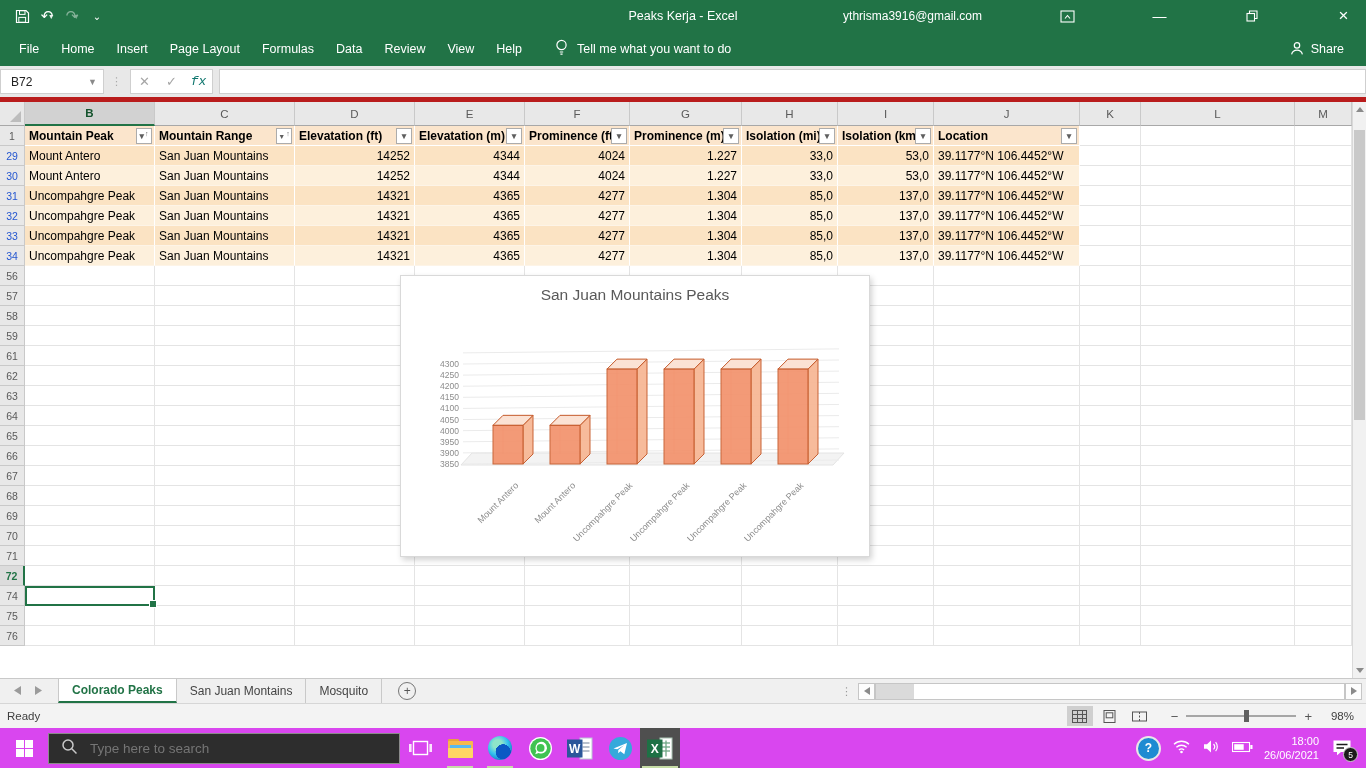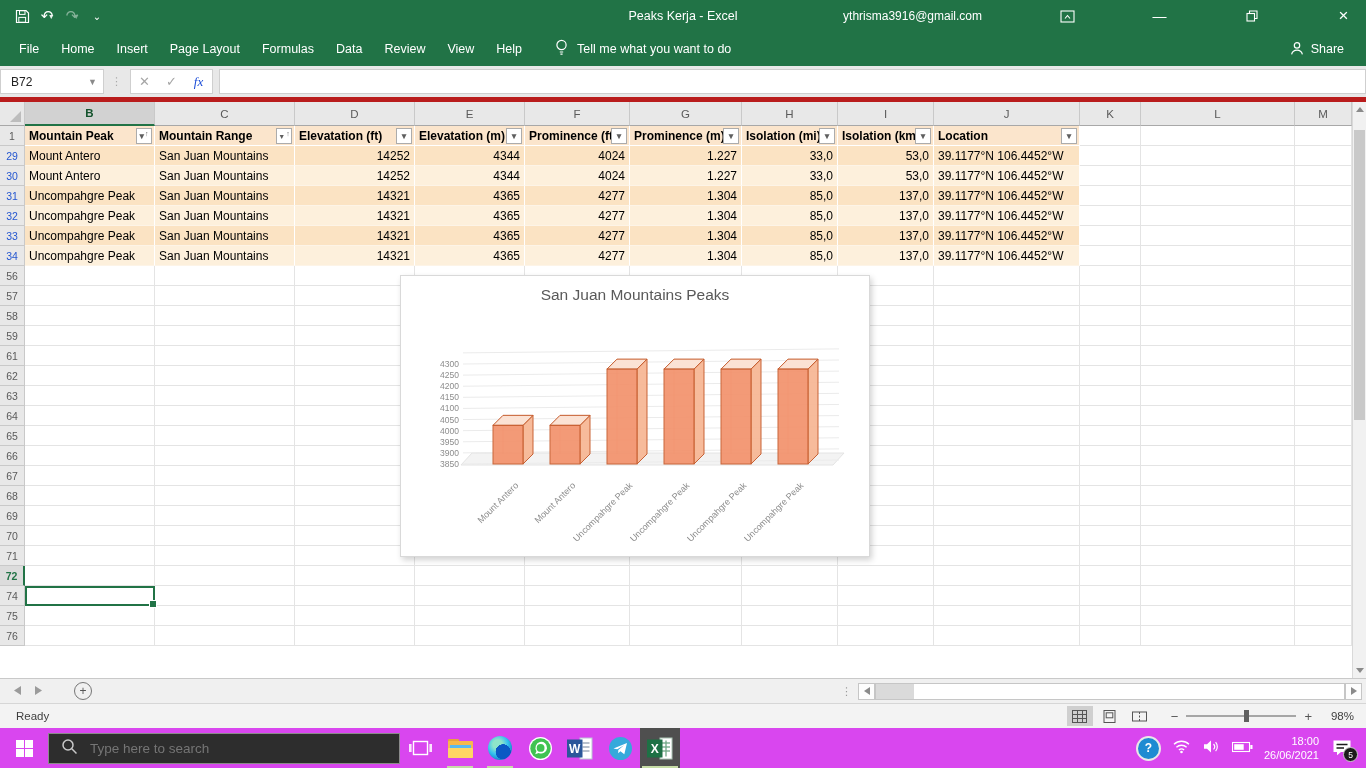--- a/index.html
+++ b/index.html
@@ -27,21 +27,21 @@
 
   
   .formulabar{left:0;top:66px;width:1366px;height:36px;background:#E8E8E8;display:flex;align-items:center;
     border-bottom:5px solid #b91c1c;box-sizing:border-box;}
   .namebox{width:104px;height:25px;background:#fff;border:1px solid #CFCFCF;display:flex;align-items:center;
     font-size:12px;color:#222;padding-left:10px;box-sizing:border-box;}
   .namebox .caret{margin-left:auto;margin-right:6px;color:#8a8a8a;font-size:9px;}
   .fdots{color:#a9a9a9;margin:0 7px;font-size:11px;letter-spacing:1px;}
   .fbtns{display:flex;align-items:center;background:#fff;border:1px solid #CFCFCF;height:25px;box-sizing:border-box;}
   .fbtn{width:27px;height:100%;display:flex;align-items:center;justify-content:center;color:#a5a5a5;font-size:13px;}
-  .fbtn.fx{color:#1d4ed8;font-style:italic;font-family:Liberation Serif, serif;font-size:13px;}
+  .fbtn.fx{color:#0f766e;font-style:italic;font-family:Liberation Mono, monospace;font-size:13px;}
   .finput{flex:1;height:25px;background:#fff;border:1px solid #CFCFCF;margin-left:6px;margin-right:0;
     box-sizing:border-box;font-size:12px;padding:0 6px;color:#222;outline:none;}
 
   
   .gridwrap{left:0;top:102px;width:1366px;height:576px;background:#fff;overflow:hidden;}
   .colheaders{position:absolute;left:0;top:0;height:24px;display:flex;}
   .corner{width:25px;height:24px;background:#E8E8E8;border-right:1px solid #C9C9C9;border-bottom:1px solid #A8A8A8;
     box-sizing:border-box;position:relative;}
   .corner:after{content:"";position:absolute;right:3px;bottom:3px;border-left:11px solid transparent;border-bottom:11px solid #BDBDBD;}
   .colh{height:24px;background:#E8E8E8;border-right:1px solid #C9C9C9;border-bottom:1px solid #A8A8A8;box-sizing:border-box;
@@ -91,21 +91,21 @@
     align-items:center;justify-content:center;font-size:12px;line-height:1;}
   .tabgrip{display:flex;align-items:center;color:#9a9a9a;margin-left:auto;padding:0 6px;font-size:11px;}
   .hscroll{display:flex;align-items:center;gap:0;padding-right:4px;}
   .hs-btn{width:17px;height:17px;background:#FDFDFD;border:1px solid #C6C6C6;display:flex;align-items:center;justify-content:center;box-sizing:border-box;}
   .hs-track{width:470px;height:17px;background:#fff;border:1px solid #C6C6C6;box-sizing:border-box;position:relative;margin:0;}
   .hs-thumb{position:absolute;left:0;top:0;width:38px;height:15px;background:#DADADA;}
 
   
   .statusbar{left:0;top:703px;width:1366px;height:25px;background:#F3F3F3;border-top:1px solid #D6D6D6;
     box-sizing:border-box;display:flex;align-items:center;font-size:11.5px;color:#3F3F3F;}
-  .statusmode{padding-left:16px;}
+  .statusmode{padding-left:7px;}
   .statusright{margin-left:auto;display:flex;align-items:center;gap:4px;padding-right:12px;}
   .viewbtn{width:26px;height:20px;display:flex;align-items:center;justify-content:center;}
   .viewbtn.active{background:#CFCFCF;}
   .zoomctl{display:flex;align-items:center;gap:8px;margin-left:14px;}
   .zoomsym{font-size:13px;color:#555;}
   .ztrack{width:110px;height:2px;background:#A6A6A6;position:relative;}
   .zthumb{position:absolute;left:58px;top:-5px;width:5px;height:12px;background:#606060;}
   .zoomlabel{width:34px;text-align:right;}
 
   
@@ -760,20 +760,25 @@
 
   <div class="sheetbar abs">
     <div class="tabnav">
       <span><svg width="7" height="9">
             <polygon points="7,0 7,9 0,4.5" fill="#9b9b9b"></polygon>
           </svg></span>
       <span><svg width="7" height="9">
             <polygon points="0,0 0,9 7,4.5" fill="#9b9b9b"></polygon>
           </svg></span>
     </div>
+    <div id="sheetTabs" style="display:flex;align-items:stretch;">
+        <div class="sheettab active">Colorado Peaks</div>
+        <div class="sheettab">San Juan Montains</div>
+        <div class="sheettab">Mosquito</div>
+      </div>
     <div class="addsheet">
         <span class="circ">+</span>
       </div>
     <div class="tabgrip">⋮</div>
     <div class="hscroll">
       <div class="hs-btn">
           <svg width="6" height="8">
             <polygon points="6,0 6,8 0,4" fill="#8a8a8a"></polygon>
           </svg>
         </div>

